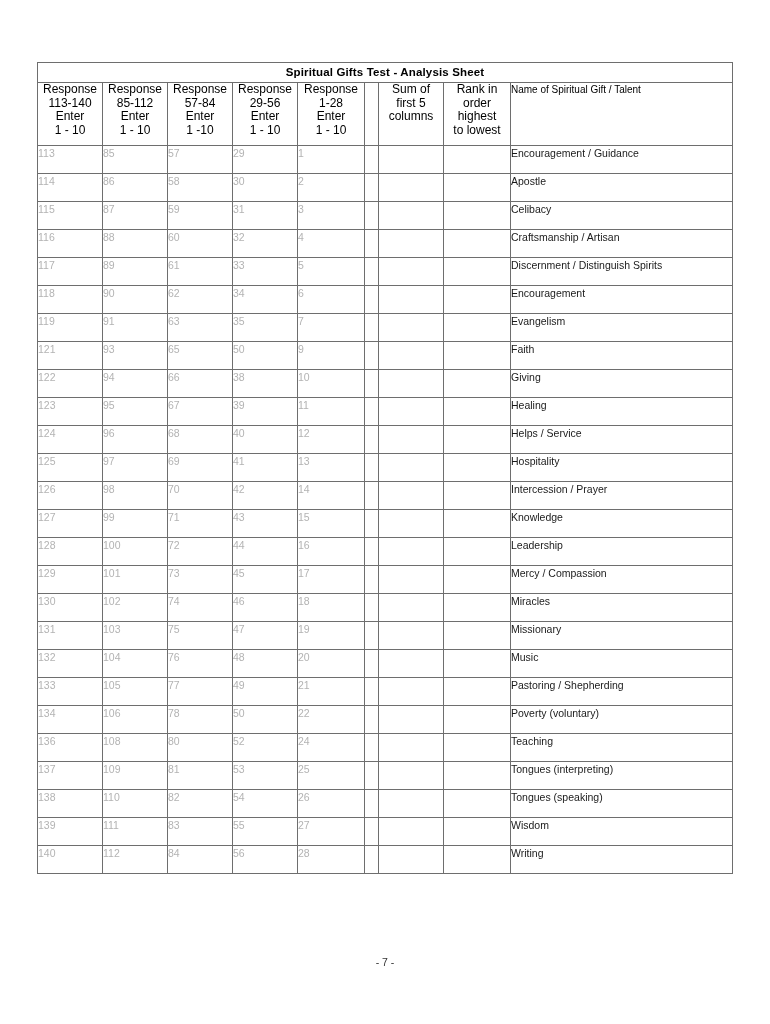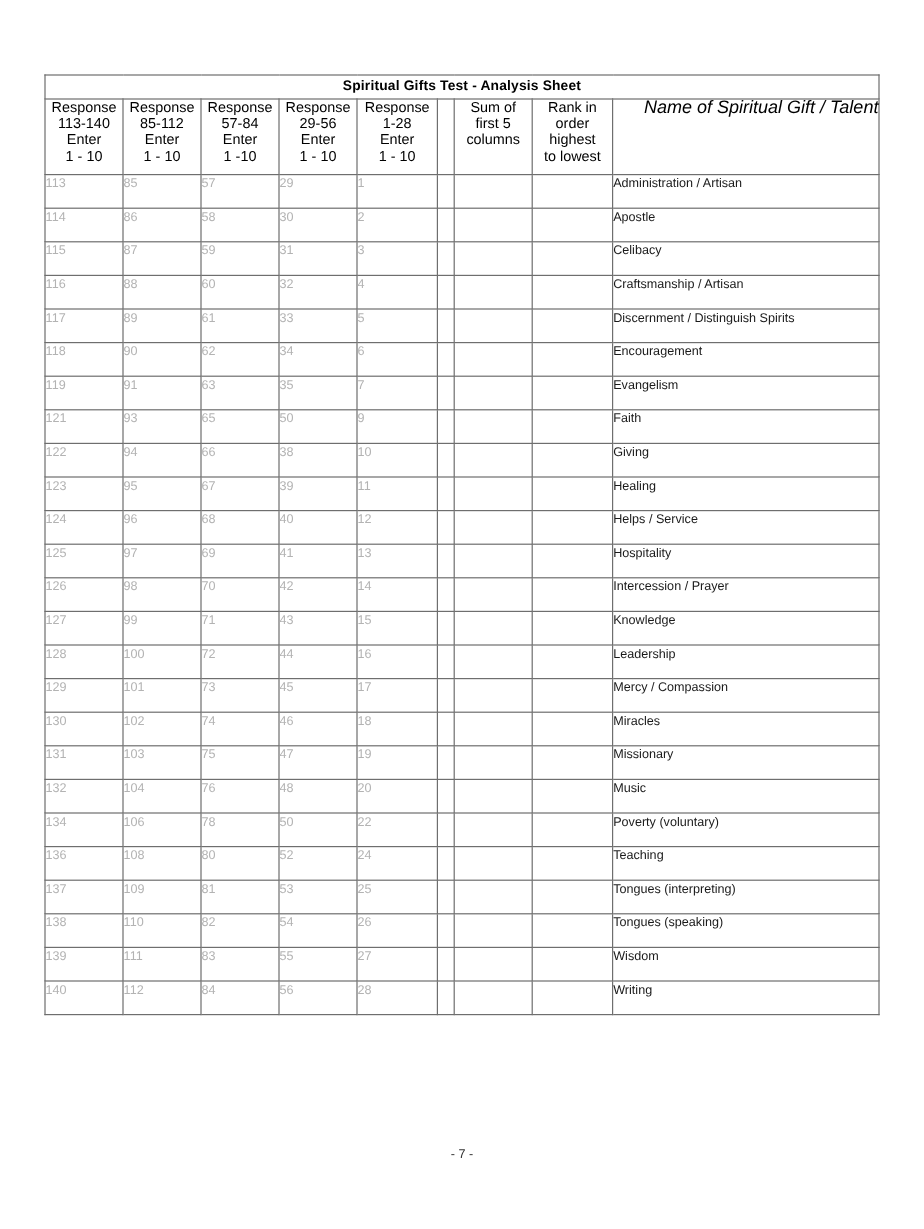--- a/index.html
+++ b/index.html
@@ -60,29 +60,28 @@
     font-size: 12px;
     font-weight: normal;
     color: #000000;
     line-height: 13.5px;
     height: 63px;
     padding-top: 4px;
     box-sizing: border-box;
   }
   .hdr-cell .hl { display: block; }
   .hdr-name {
-    text-align: right;
-    font-size: 15px;
+    text-align: left;
+    font-size: 10px;
     color: #000000;
     line-height: 13.5px;
     padding: 4px 0 0 8px;
     height: 63px;
     box-sizing: border-box;
     vertical-align: top;
-    font-style: italic;
   }
 
   
   .spacer-cell {
     background:
       repeating-linear-gradient(
         90deg,
         #c2c2c2 0px, #c2c2c2 2px,
         #cfcfcf 2px, #cfcfcf 4px
       );
@@ -195,21 +194,21 @@
 
     <tr class="data-row">
           <td class="num-cell">113</td>
           <td class="num-cell">85</td>
           <td class="num-cell">57</td>
           <td class="num-cell">29</td>
           <td class="num-cell">1</td>
           <td class="spacer-cell"></td>
           <td class="num-cell blank-cell"></td>
           <td class="num-cell blank-cell"></td>
-          <td class="gift-cell">Administration / Artisan</td>
+          <td class="gift-cell">Encouragement / Guidance</td>
         </tr>
         <tr class="data-row">
           <td class="num-cell">114</td>
           <td class="num-cell">86</td>
           <td class="num-cell">58</td>
           <td class="num-cell">30</td>
           <td class="num-cell">2</td>
           <td class="spacer-cell"></td>
           <td class="num-cell blank-cell"></td>
           <td class="num-cell blank-cell"></td>
@@ -396,20 +395,31 @@
           <td class="num-cell">104</td>
           <td class="num-cell">76</td>
           <td class="num-cell">48</td>
           <td class="num-cell">20</td>
           <td class="spacer-cell"></td>
           <td class="num-cell blank-cell"></td>
           <td class="num-cell blank-cell"></td>
           <td class="gift-cell">Music</td>
         </tr>
         <tr class="data-row">
+          <td class="num-cell">133</td>
+          <td class="num-cell">105</td>
+          <td class="num-cell">77</td>
+          <td class="num-cell">49</td>
+          <td class="num-cell">21</td>
+          <td class="spacer-cell"></td>
+          <td class="num-cell blank-cell"></td>
+          <td class="num-cell blank-cell"></td>
+          <td class="gift-cell">Pastoring / Shepherding</td>
+        </tr>
+        <tr class="data-row">
           <td class="num-cell">134</td>
           <td class="num-cell">106</td>
           <td class="num-cell">78</td>
           <td class="num-cell">50</td>
           <td class="num-cell">22</td>
           <td class="spacer-cell"></td>
           <td class="num-cell blank-cell"></td>
           <td class="num-cell blank-cell"></td>
           <td class="gift-cell">Poverty (voluntary)</td>
         </tr>

